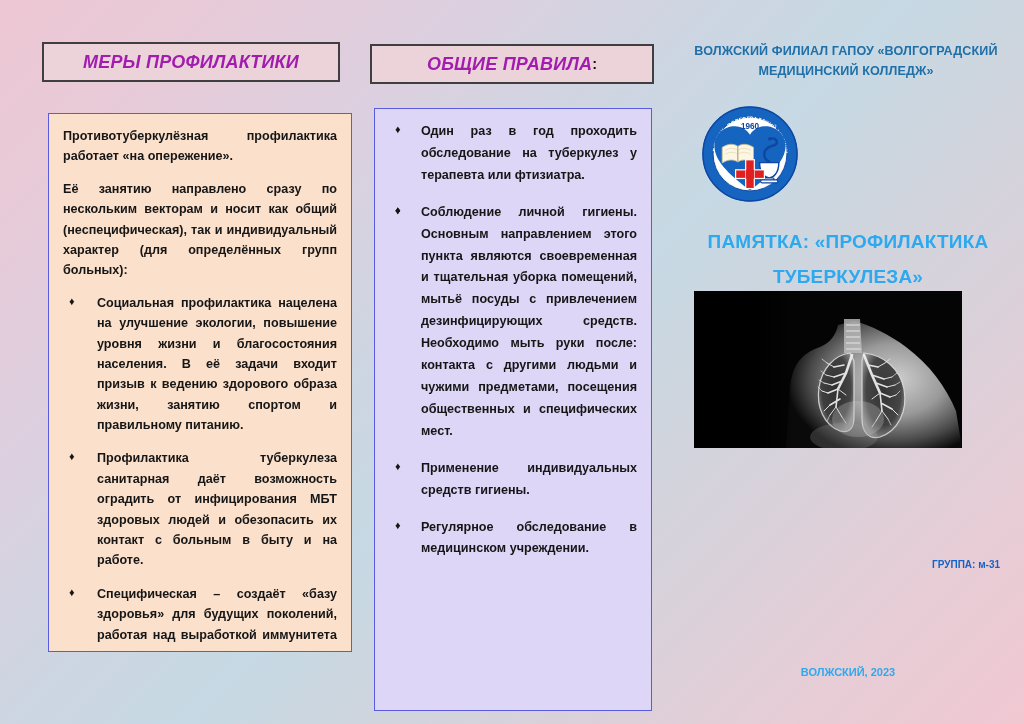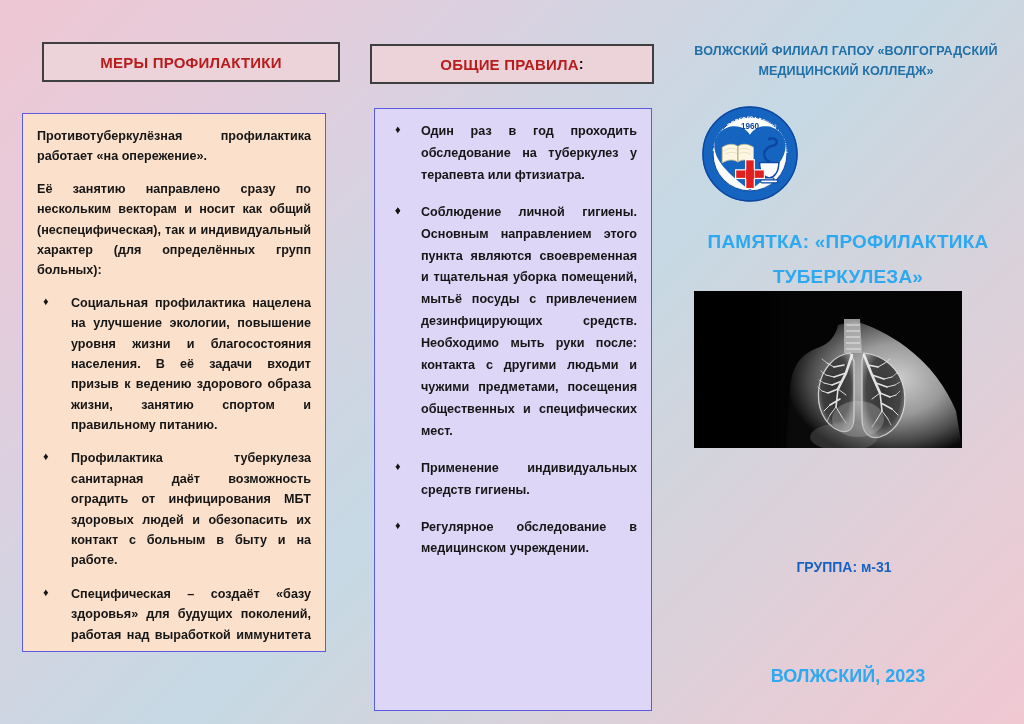--- a/index.html
+++ b/index.html
@@ -38,44 +38,45 @@
     position: absolute;
     box-sizing: border-box;
     border: 2px solid #3f3f3f;
     background: #ecd3da;
     display: flex;
     align-items: center;
     justify-content: center;
     text-align: center;
   }
   .hdr-text {
-    color: #b91c1c;
-    font-weight: bold;
-    font-size: 15px;
+    color: #a21caf;
+    font-weight: bold;
+    font-size: 18px;
     letter-spacing: .2px;
+    font-style: italic;
   }
   .hdr-colon {
     color: #111111;
     font-weight: bold;
     font-size: 14.5px;
   }
 
   #hdr-left  { left: 42px;  top: 42px;  width: 298px; height: 40px; }
   #hdr-mid   { left: 370px; top: 44px;  width: 284px; height: 40px; }
 
   
   .panel {
     position: absolute;
     box-sizing: border-box;
     border: 1.5px solid #5b5be0;
     padding: 12px 14px 10px 14px;
     overflow: hidden;
   }
   #panel-left {
-    left: 22px; top: 113px; width: 304px; height: 539px;
+    left: 48px; top: 113px; width: 304px; height: 539px;
     background: #fbe0cc;
   }
   #panel-mid {
     left: 374px; top: 108px; width: 278px; height: 603px;
     background: #ddd6f7;
   }
 
   .para {
     margin: 0 0 12px 0;
     font-size: 12.6px;
@@ -160,35 +161,35 @@
     left: 26px; top: 285px;
     width: 268px; height: 157px;
     background: #050505;
     overflow: hidden;
   }
   #xray svg { display: block; }
 
   #group-line {
     position: absolute;
     left: 20px; top: 553px; width: 320px;
-    text-align: center;
+    text-align: right;
     padding-right: 8px;
     box-sizing: border-box;
     color: #1861c4;
     font-weight: bold;
-    font-size: 14px;
+    font-size: 10px;
   }
 
   #city-year {
     position: absolute;
     left: 20px; top: 660px; width: 320px;
     text-align: center;
     color: #2ea9ef;
     font-weight: bold;
-    font-size: 18px;
+    font-size: 11px;
   }
 </style>
 </head>
 <body>
 
 <div id="page">
 
   <div class="hdr-box" id="hdr-left">
     <span class="hdr-text">МЕРЫ ПРОФИЛАКТИКИ</span>
       <span class="hdr-colon"></span>

